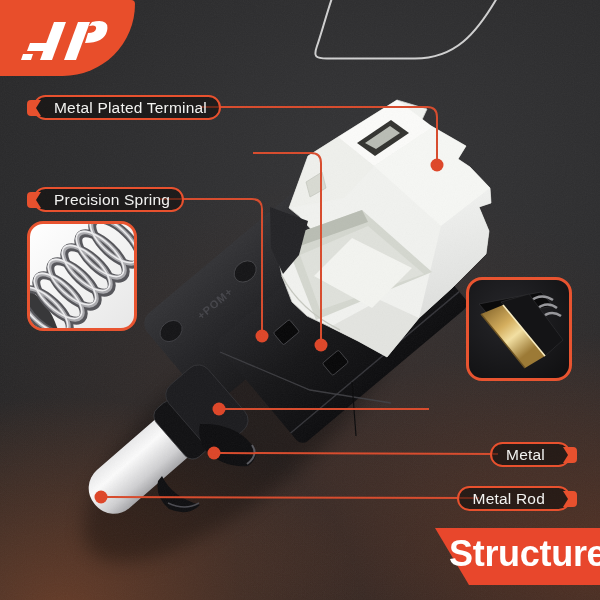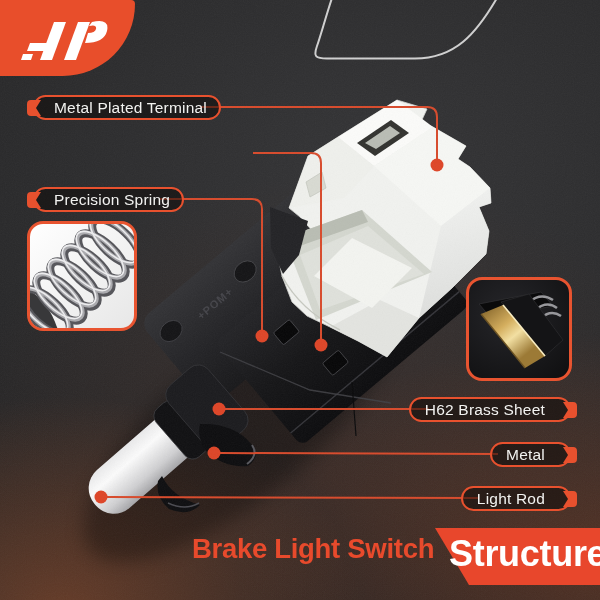--- a/index.html
+++ b/index.html
@@ -178,34 +178,28 @@
       </svg>
     <span>Metal Plated Terminal</span>
   </div>
   <div class="pill pl" style="left:33px;top:187px">
     <svg class="tag" width="15" height="16" viewBox="0 0 15 16">
       <path d="M4,0 L14,0 L9,8 L14,16 L4,16 Q0,16 0,12 L0,4 Q0,0 4,0 Z" fill="#E8512E"></path>
       </svg>
     <span>Precision Spring</span>
   </div>
 
-  <div class="pill pr" style="right:29px;top:397px">
-    <span>H62 Brass Sheet</span>
-    <svg class="tag" width="15" height="16" viewBox="0 0 15 16">
-      <path d="M11,0 L1,0 L6,8 L1,16 L11,16 Q15,16 15,12 L15,4 Q15,0 11,0 Z" fill="#E8512E"></path>
-      </svg>
-  </div>
   <div class="pill pr" style="right:29px;top:442px">
     <span>Metal</span>
     <svg class="tag" width="15" height="16" viewBox="0 0 15 16">
       <path d="M11,0 L1,0 L6,8 L1,16 L11,16 Q15,16 15,12 L15,4 Q15,0 11,0 Z" fill="#E8512E"></path>
       </svg>
   </div>
   <div class="pill pr" style="right:29px;top:486px">
-    <span>Light Rod</span>
+    <span>Metal Rod</span>
     <svg class="tag" width="15" height="16" viewBox="0 0 15 16">
       <path d="M11,0 L1,0 L6,8 L1,16 L11,16 Q15,16 15,12 L15,4 Q15,0 11,0 Z" fill="#E8512E"></path>
       </svg>
   </div>
 
   <div class="inset spring">
     <svg width="104" height="104" viewBox="0 0 104 104">
       <path d="M-2,66 Q18,76 28,106 L-2,106 Z" fill="#242426" opacity=".9"></path>
       <g fill="none">
         <g stroke="#57575c" stroke-width="8">
@@ -253,16 +247,15 @@
           <path d="M72,38 q10,-9 20,-2"></path>
       </g>
       <path d="M32,22 L60,14 L94,60 L76,76 Z" fill="#141416" stroke="#2e2e30" stroke-width=".7"></path>
       <path d="M12,34 L34,25 L76,76 L56,88 Z" fill="url(#brassG)"></path>
       <path d="M34,25 L76,76" stroke="#f8ecc0" stroke-width="1.6"></path>
       <path d="M12,34 L56,88" stroke="#6e5424" stroke-width="1.4"></path>
     </svg>
   </div>
 
   <div class="title-block"></div>
-  <div class="title-main">Brake Light Switch</div>
   <div class="title-hi">Structure</div>
 
 </div>
 
 </body></html>

